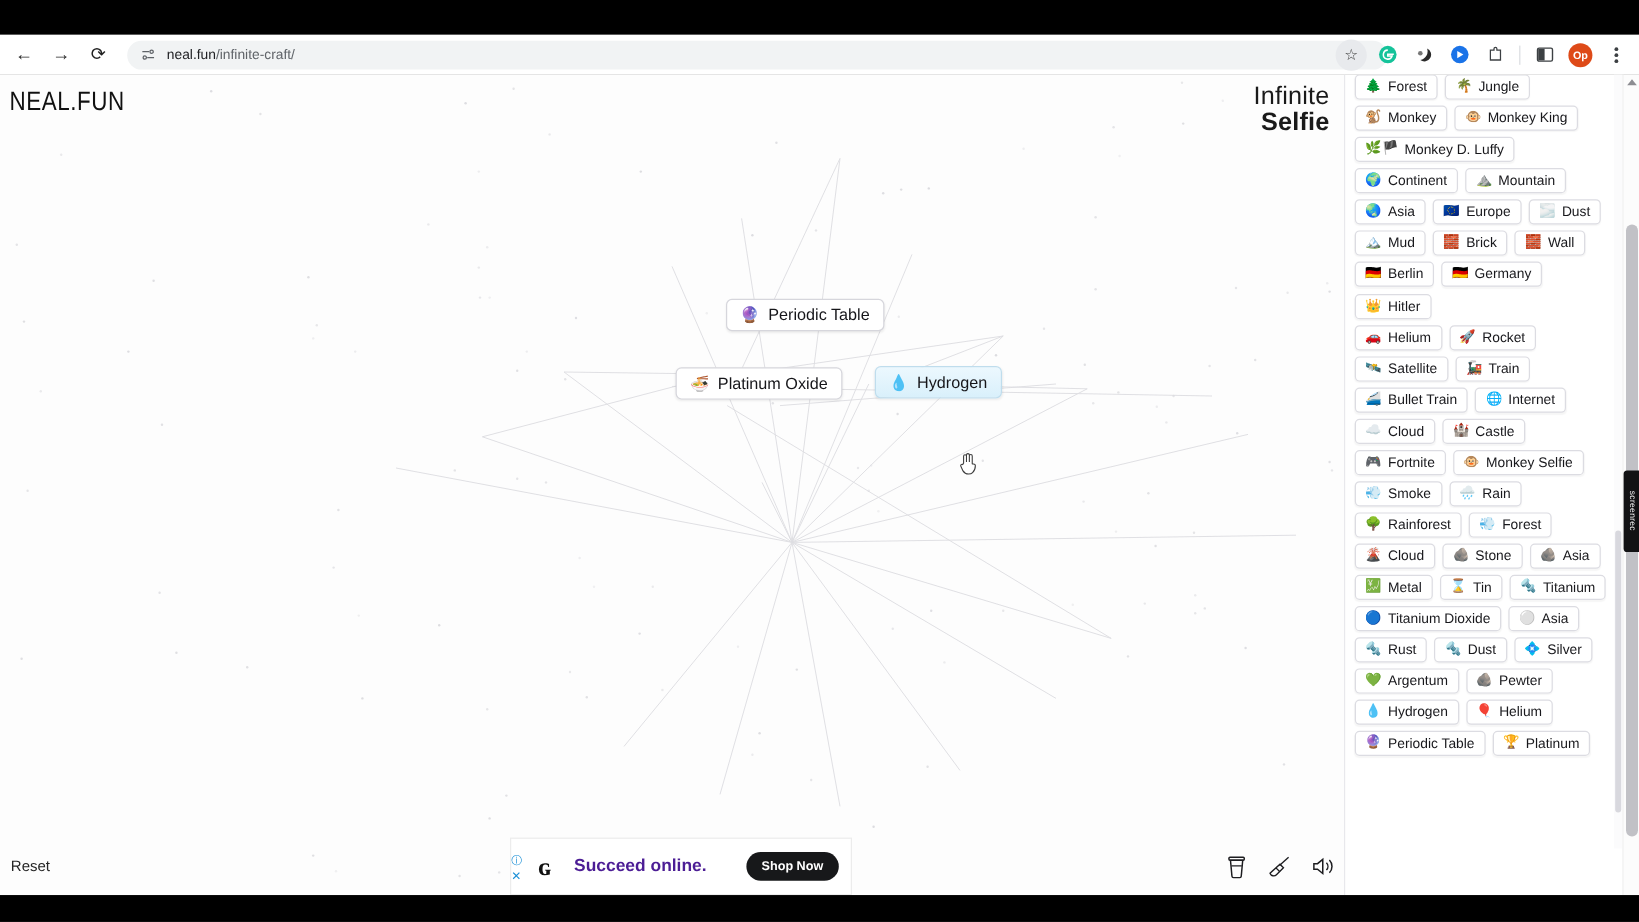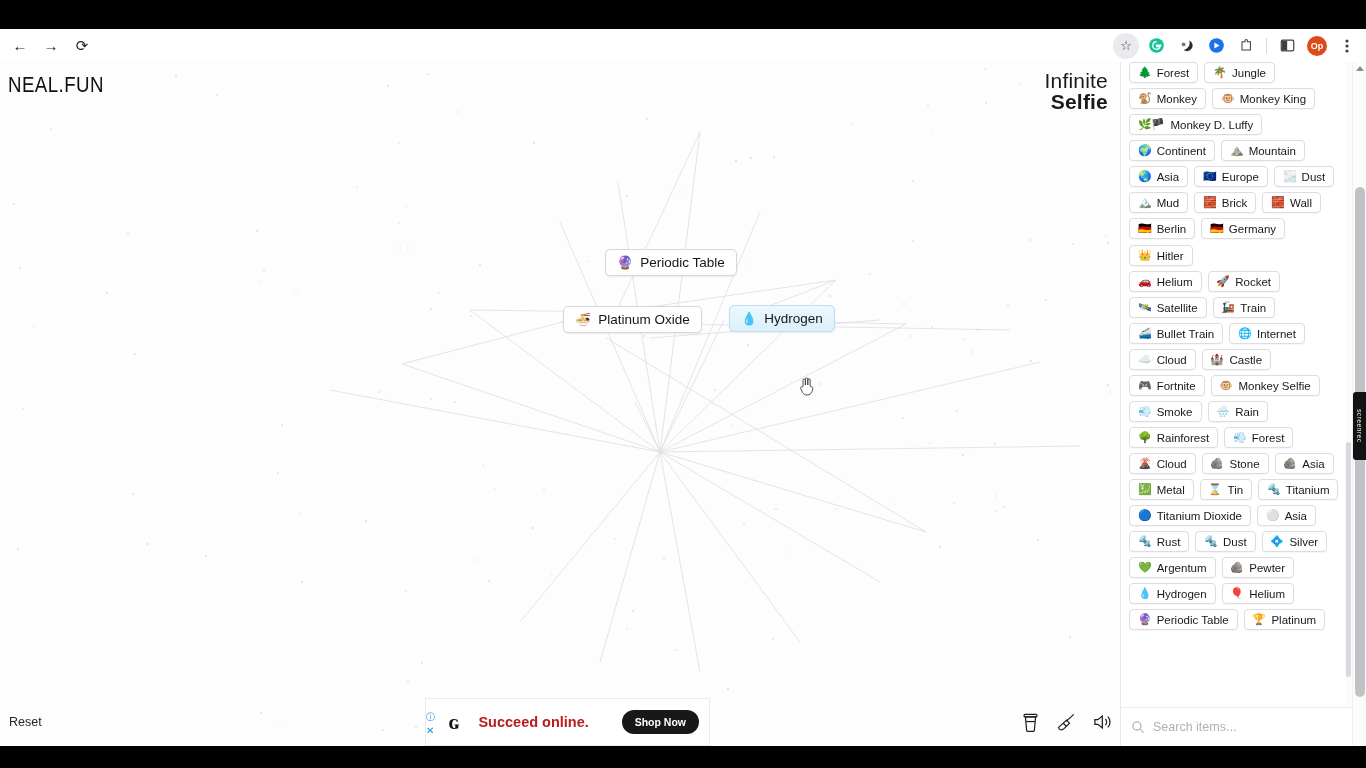--- a/index.html
+++ b/index.html
@@ -138,21 +138,21 @@
     position: absolute; left: 425px; bottom: 0;
     width: 285px; height: 48px;
     background: #ffffff;
     border: 1px solid #ececec;
     display: flex; align-items: center;
   }
   #ad-logo {
     margin-left: 22px; font-size: 21px; color: #111;
     font-family: "Liberation Serif", serif; font-weight: bold;
   }
-  #ad-text { margin-left: 18px; font-size: 14.5px; font-weight: bold; color: #b91c1c; }
+  #ad-text { margin-left: 18px; font-size: 14.5px; font-weight: bold; color: #4c1d95; }
   #ad-cta {
     margin-left: auto; margin-right: 10px;
     background: #17181a; color: #fff;
     font-size: 10.5px; font-weight: bold;
     border-radius: 14px; padding: 6px 13px;
   }
   #ad-info {
     position: absolute; left: 426px; bottom: 22px;
     font-size: 9px; color: #1a8fd6;
   }
@@ -269,20 +269,31 @@
 <body>
 
 <div id="browser-chrome">
   <div id="tabstrip"></div>
 
   <div id="toolbar">
     <div class="nav-btn">←</div>
     <div class="nav-btn">→</div>
     <div class="nav-btn">⟳</div>
 
+    <div id="omnibox">
+      <span class="site-icon">
+        <svg width="13" height="13" viewBox="0 0 16 16" fill="none" stroke="#5f6368" stroke-width="1.3">
+          <line x1="2" y1="5" x2="9" y2="5"></line>
+            <circle cx="11.5" cy="5" r="1.7"></circle>
+          <line x1="7" y1="11" x2="14" y2="11"></line>
+            <circle cx="4.5" cy="11" r="1.7"></circle>
+        </svg>
+      </span>
+      <span id="url-text"><b>neal.fun</b><span>/infinite-craft/</span></span>
+    </div>
 
     <div id="toolbar-right">
       <div class="ext-icon" id="star-btn">☆</div>
       <div class="ext-icon" style="color:#0f9d58;font-weight:bold;">
         <svg width="17" height="17" viewBox="0 0 20 20">
             <circle cx="10" cy="10" r="8.6" fill="#15c39a"></circle>
             <path d="M10 5.6a4.4 4.4 0 1 0 4.2 5.8h-4.2V9.7h5.9" fill="none" stroke="#fff" stroke-width="1.5"></path>
           </svg>
       </div>
       <div class="ext-icon">
@@ -772,29 +783,20 @@
           </div>
           <div class="item">
             <span class="emo">🏆</span>
             <span>Platinum</span>
           </div>
         </div>
       </div>
     <div id="sb-scroll">
       <div id="sb-thumb"></div>
     </div>
-    <div id="sidebar-search">
-      <span id="search-icon">
-        <svg width="14" height="14" viewBox="0 0 16 16" fill="none" stroke="#b4b4bb" stroke-width="1.5">
-          <circle cx="6.8" cy="6.8" r="4.6"></circle>
-            <line x1="10.4" y1="10.4" x2="14.4" y2="14.4"></line>
-        </svg>
-      </span>
-      <input id="search-input" type="text" placeholder="Search items..." style="">
-    </div>
   </div>
 
   <div id="page-scroll">
     <div class="arrow-up"></div>
     <div id="page-thumb"></div>
   </div>
 
   <div id="screenrec">
     <span>screenrec</span>
   </div>

